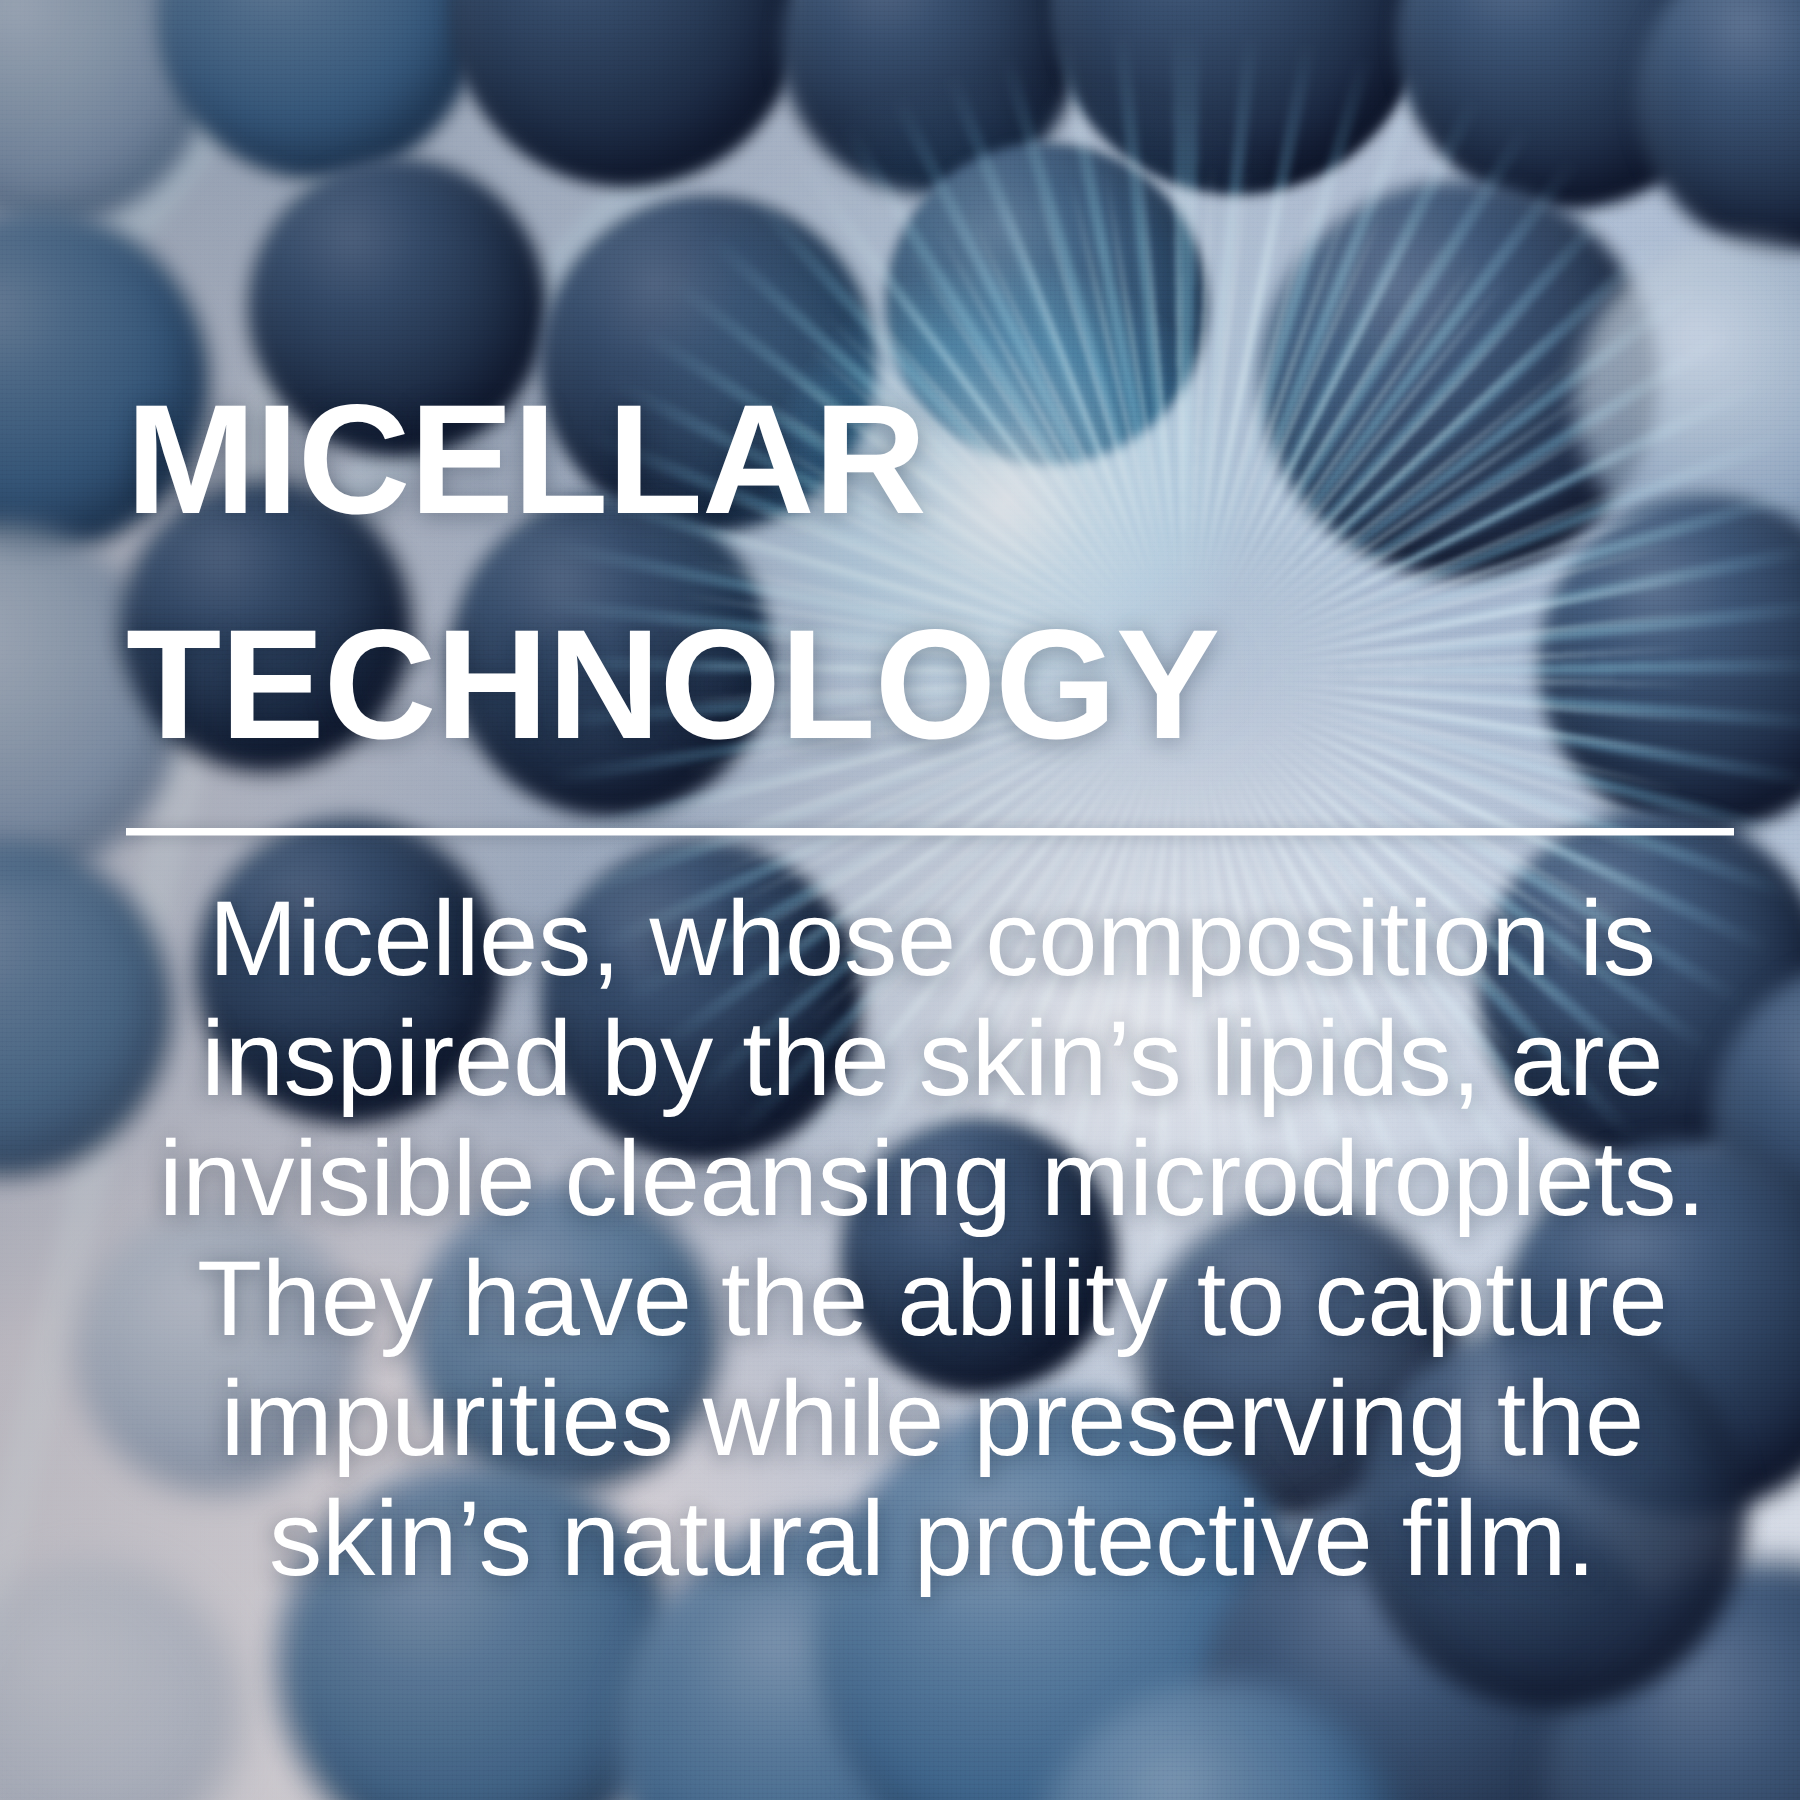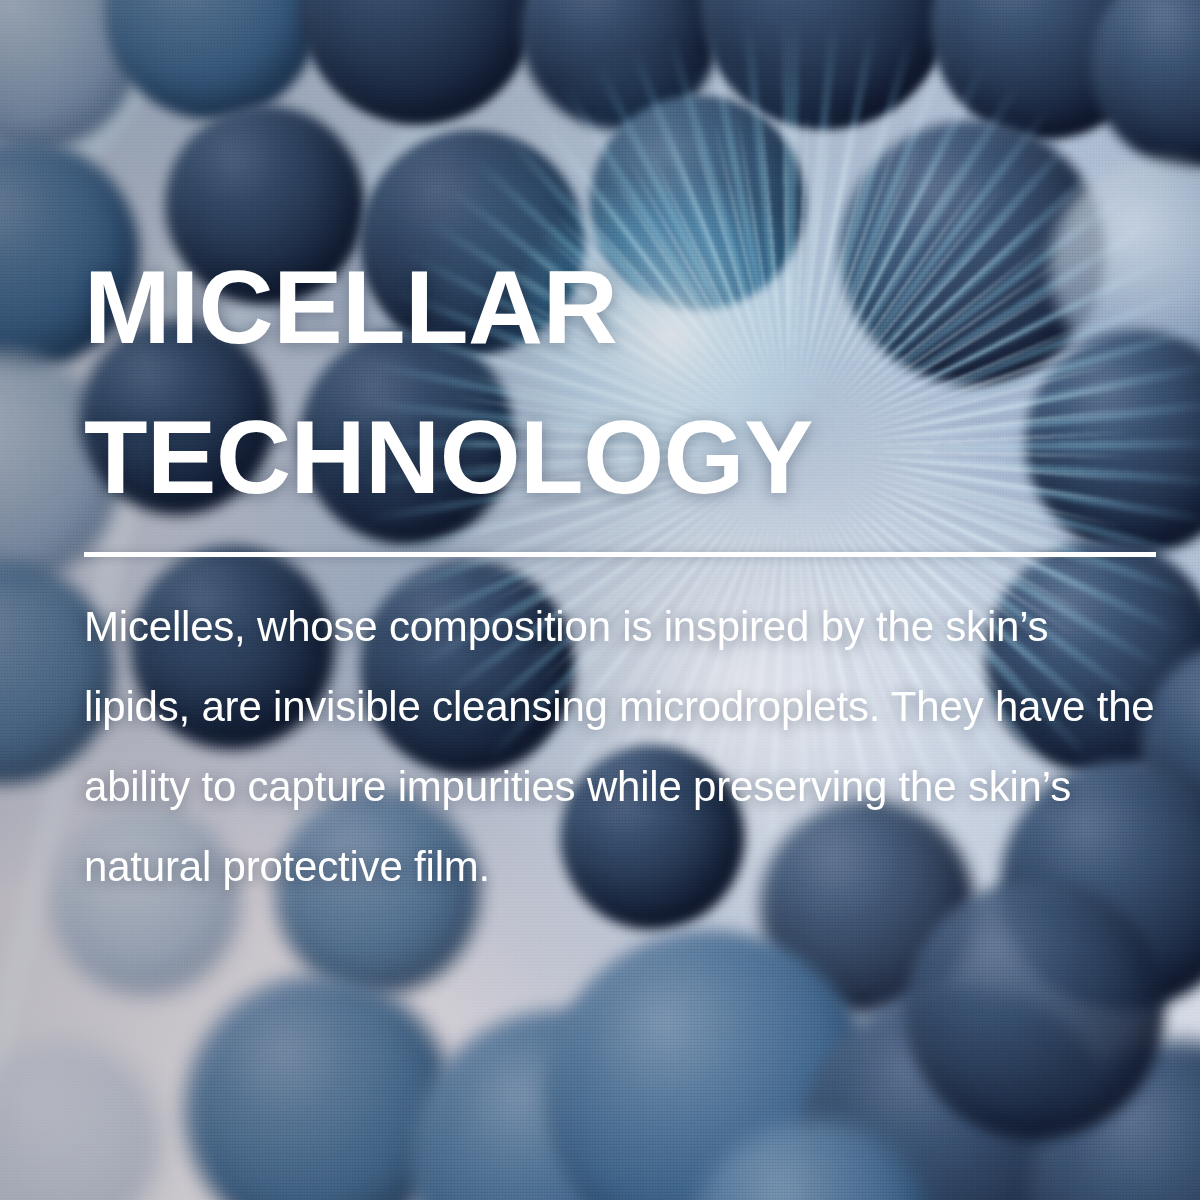--- a/index.html
+++ b/index.html
@@ -157,25 +157,26 @@
     background: #ffffff;
     width: 1072px;
     margin: 20px 0 0 0;
     box-shadow: 0 1px 10px rgba(10,22,42,.25);
   }
   .body-copy {
     margin: 30px 0 0 0;
     color: #ffffff;
     font-family: "Liberation Sans", sans-serif;
     font-weight: 400;
-    font-size: 42px;
+    font-size: 71px;
     line-height: 80px;
     letter-spacing: -0.2px;
     white-space: pre-line;
     text-shadow: 0 2px 14px rgba(10,22,42,.40);
+    text-align: center;
   }
 </style>
 </head>
 <body>
 
 <div id="poster">
 
   <div class="photo">
 
     <div class="layer base"></div>

